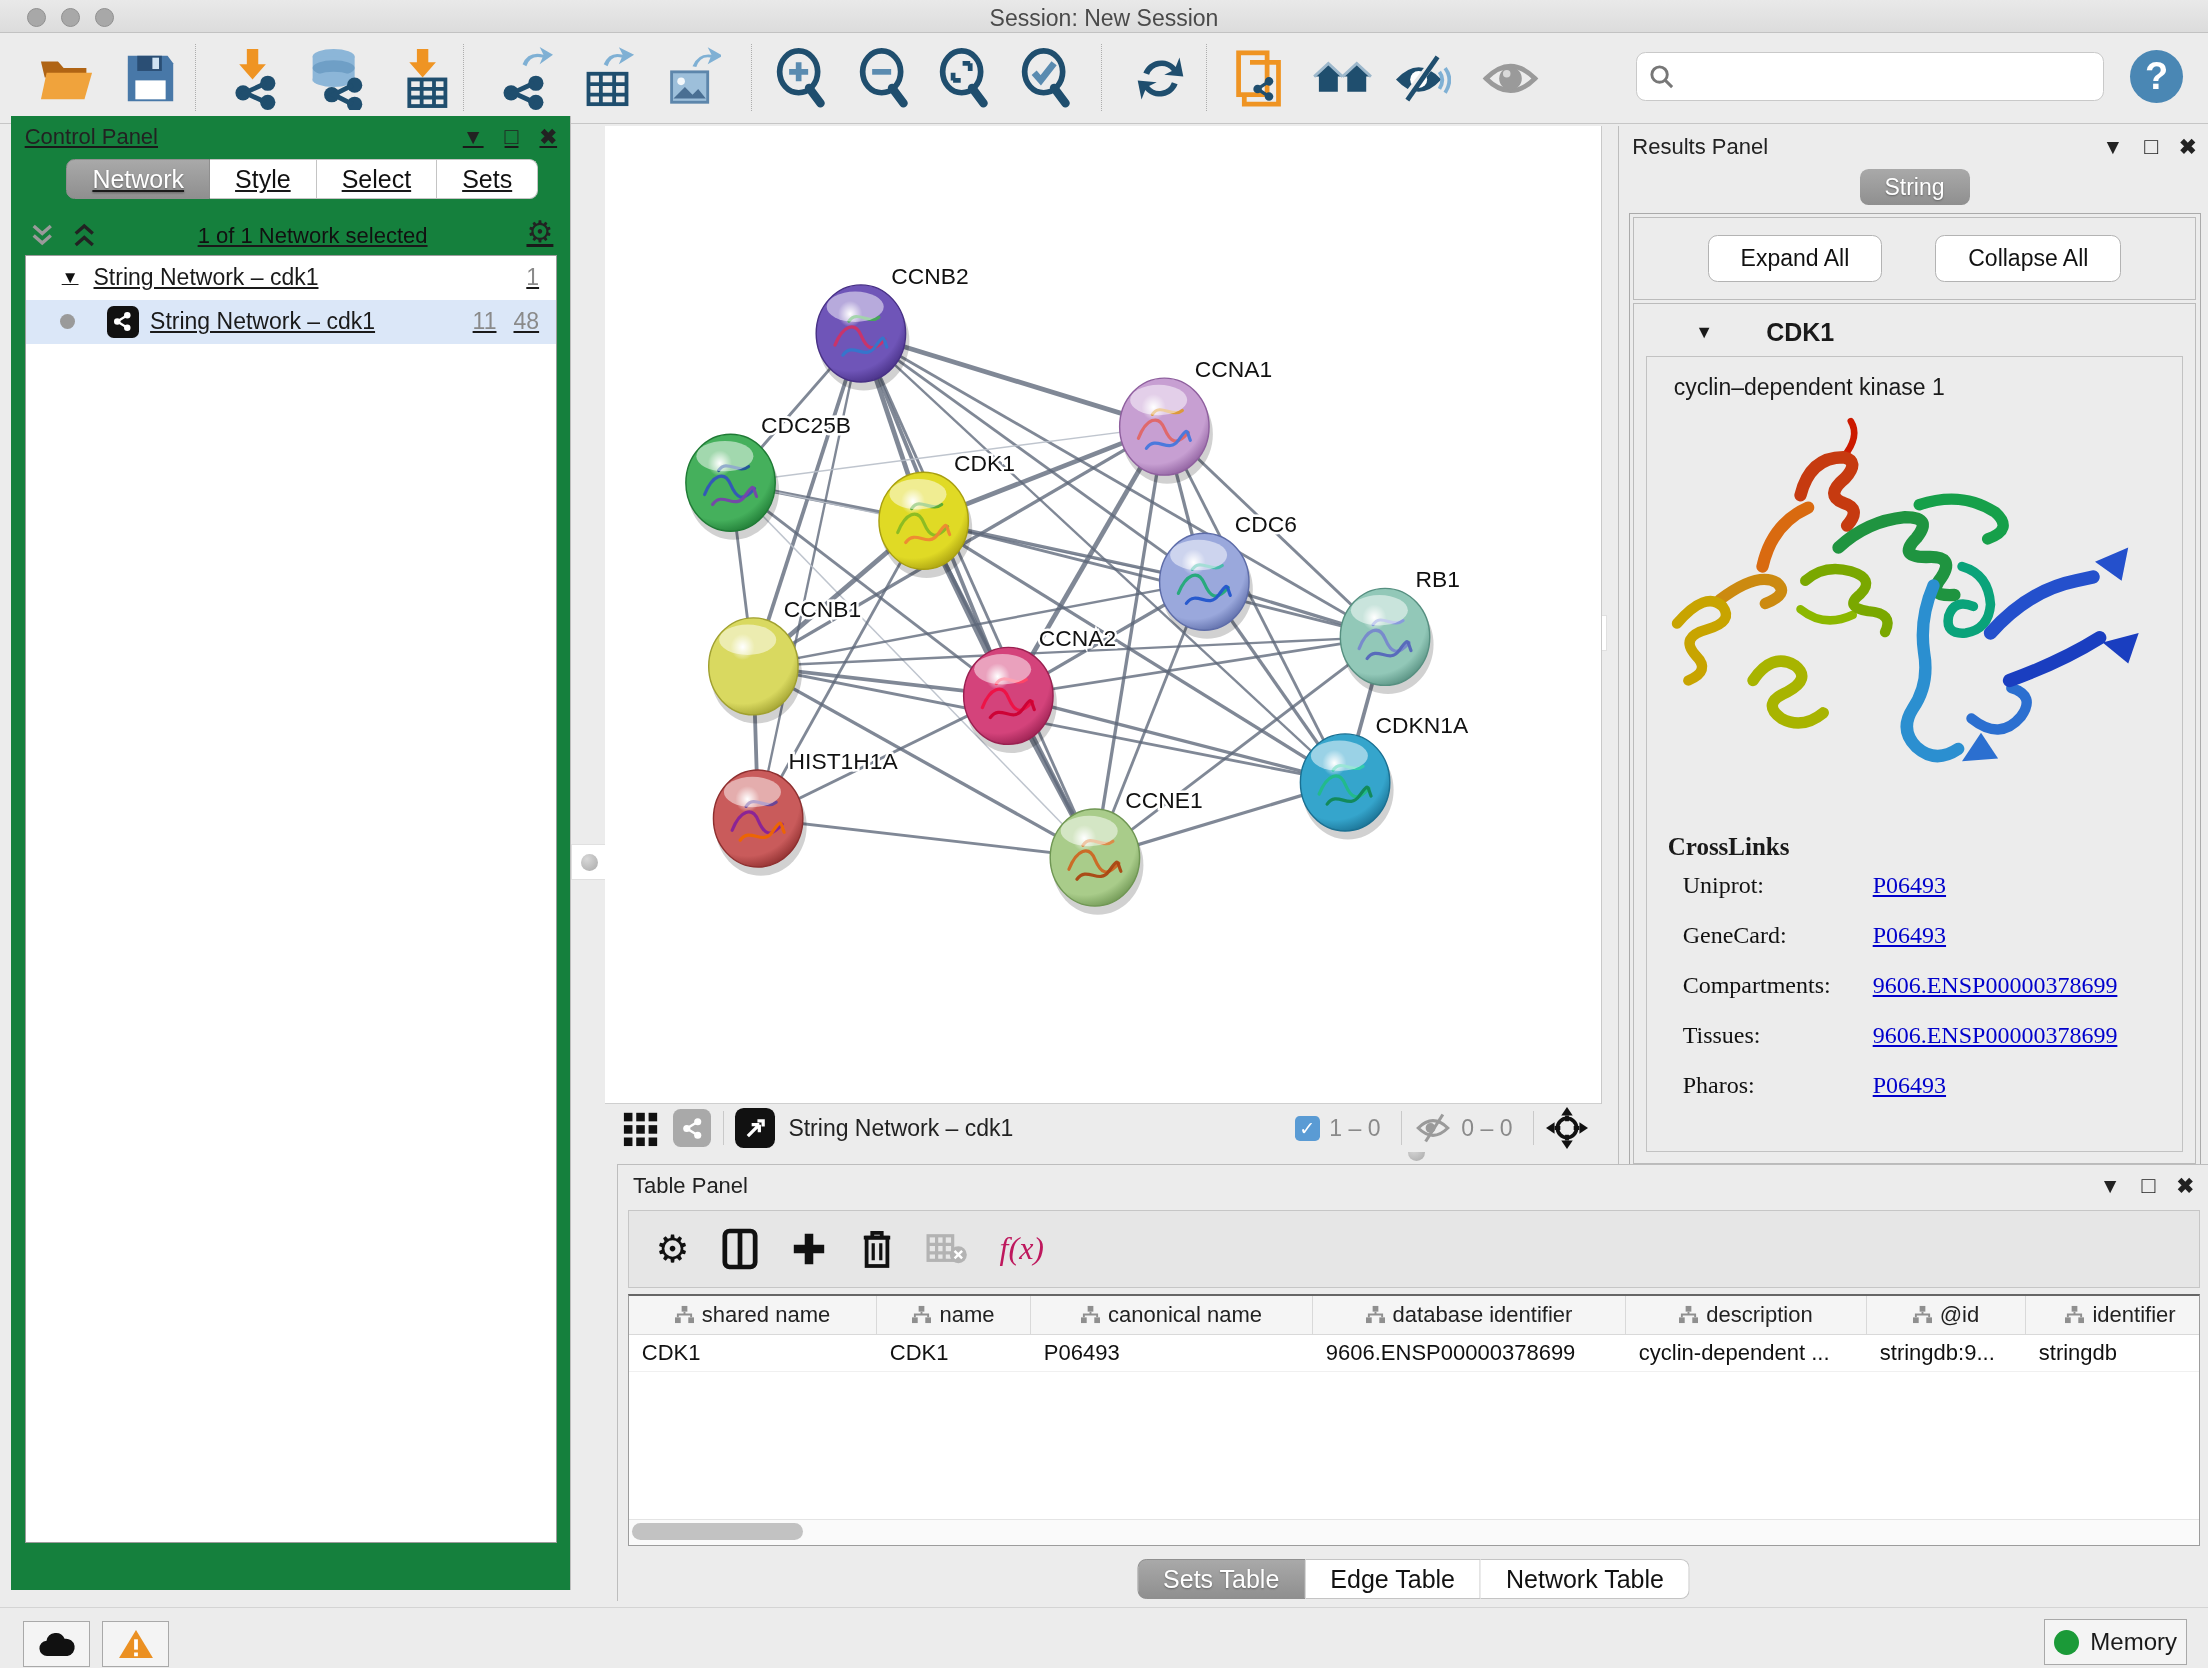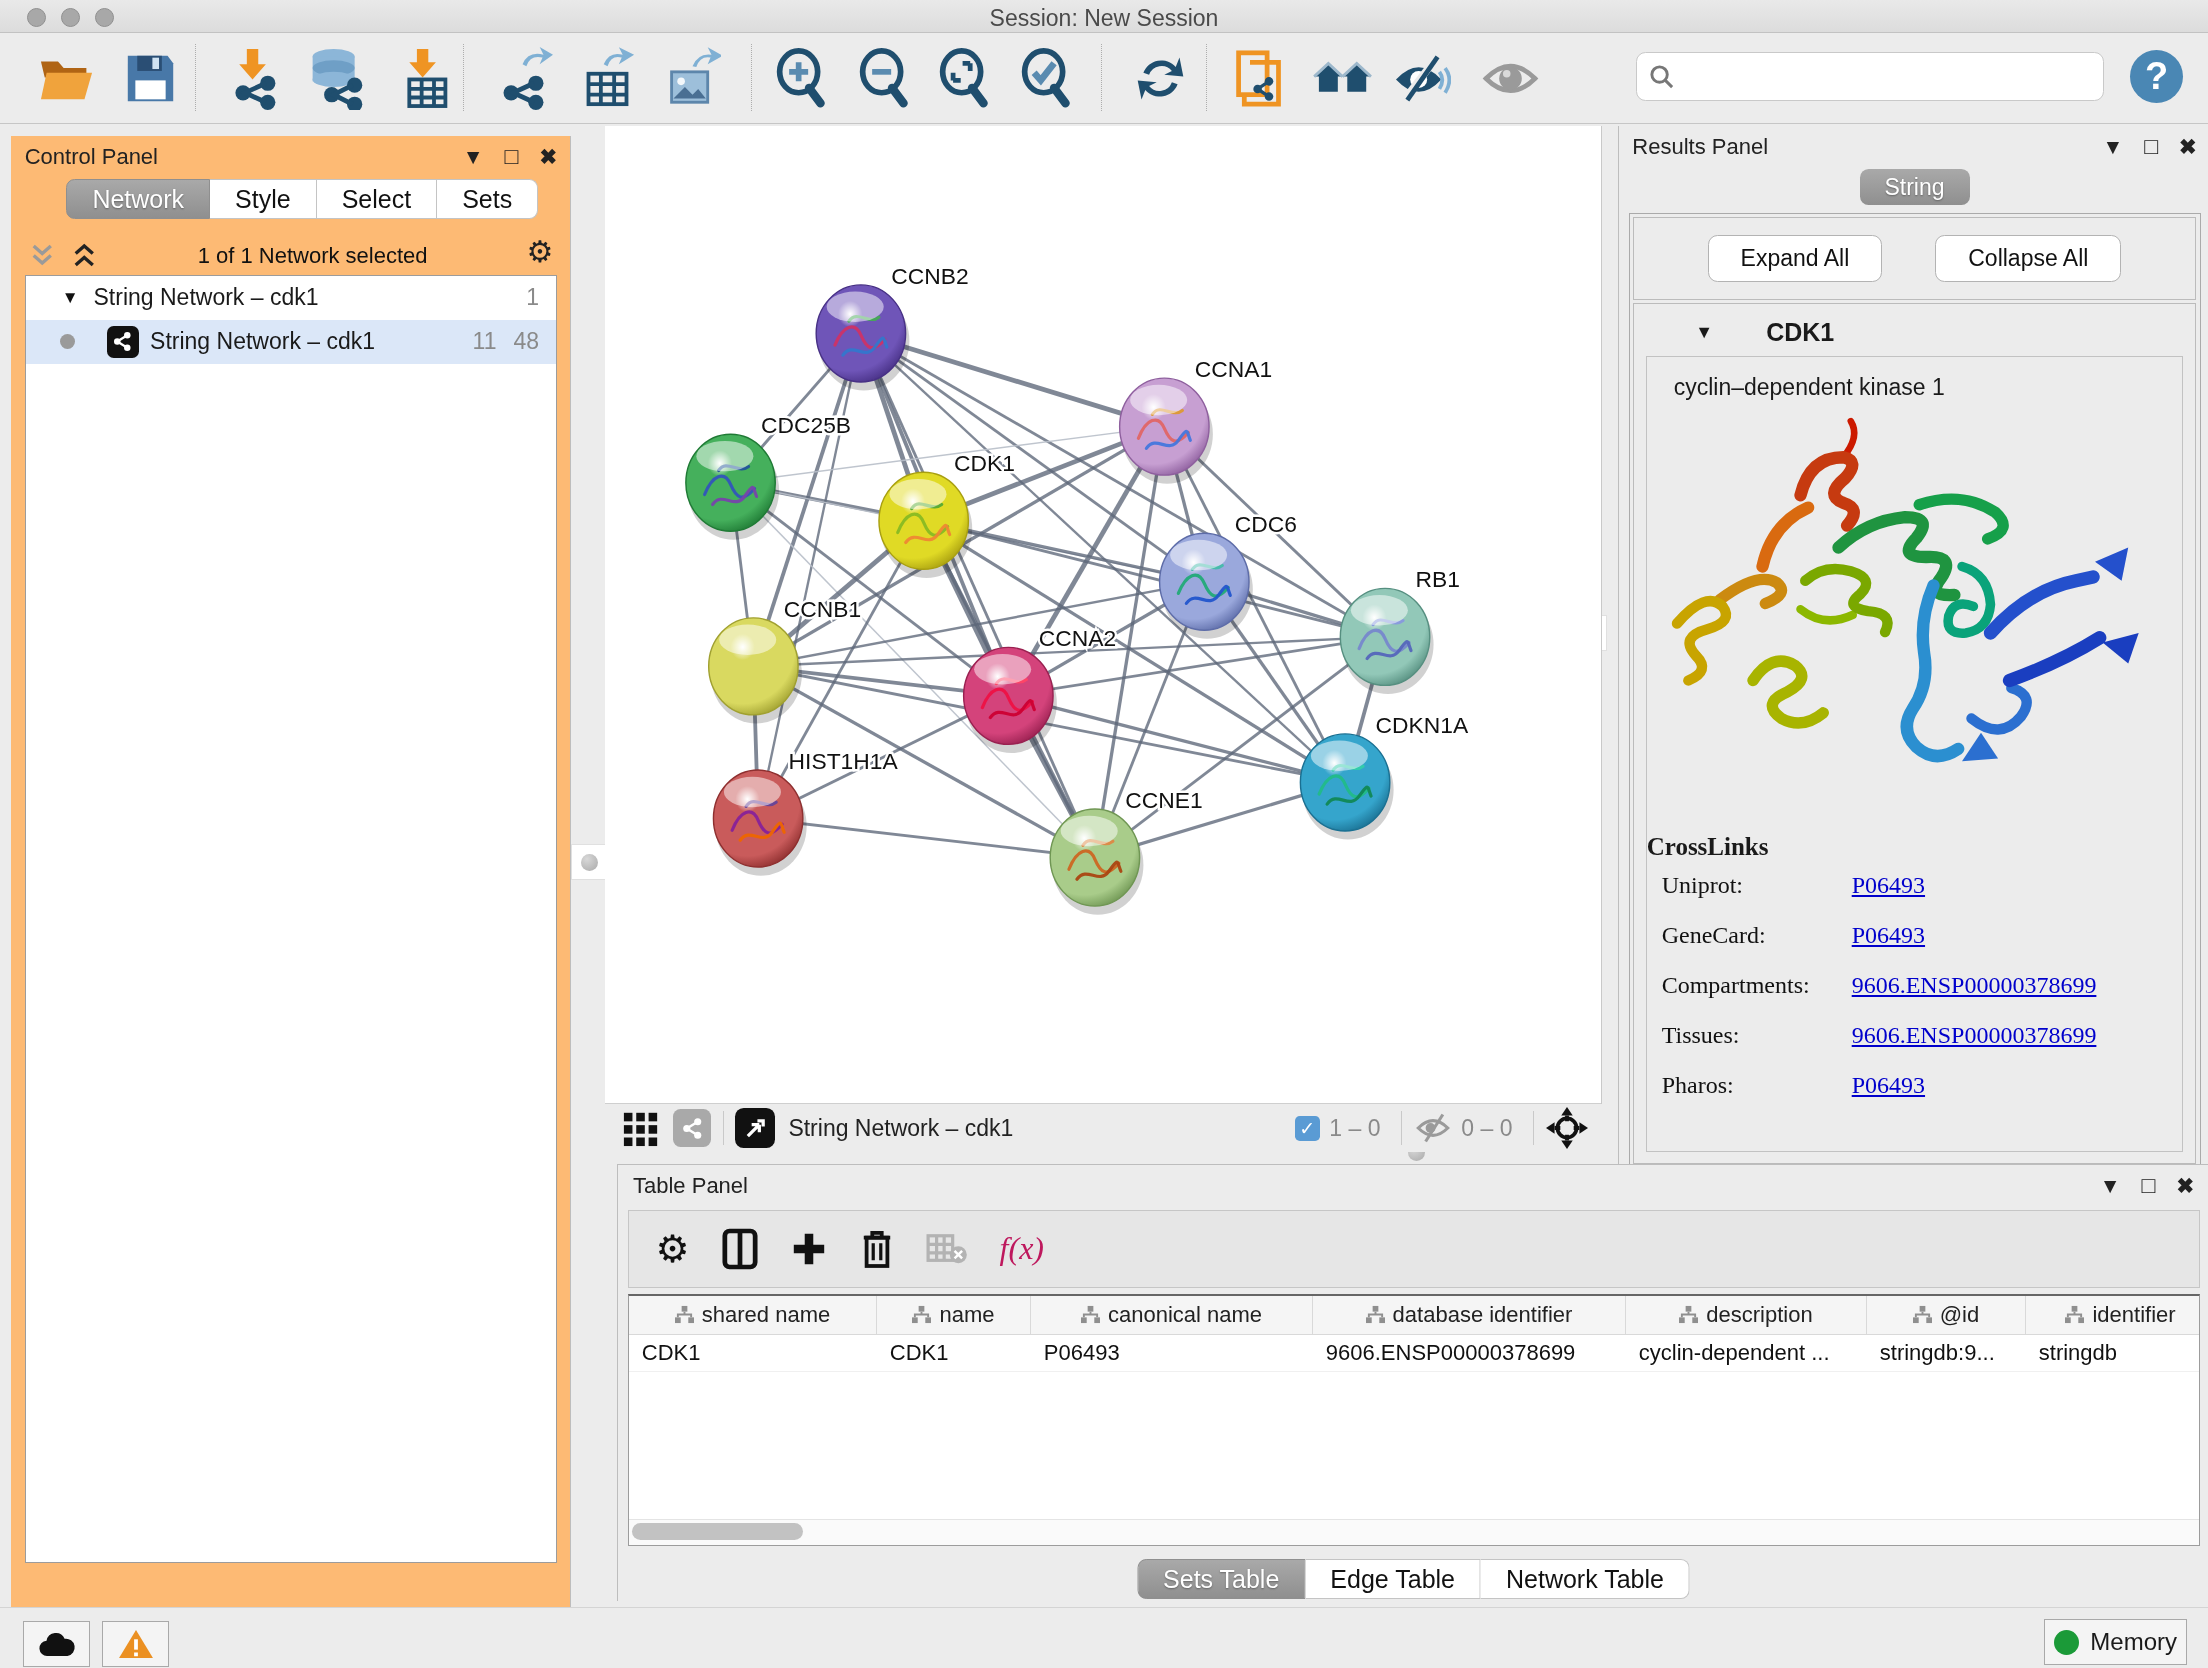--- a/index.html
+++ b/index.html
@@ -30,22 +30,22 @@
   .panel-ctrls{display:flex;gap:21px;align-items:center;color:#222;}
   .pc{font-size:21px;line-height:1;}
   .seg{display:flex;}
   .seg .tab{height:38px;line-height:38px;padding:0 25px;background:#fff;border:1px solid #c4c4c4;
     font-size:25px;color:#111;border-left:none;}
   .seg .tab:first-child{border-left:1px solid #c4c4c4;border-radius:8.6px 0 0 8.6px;}
   .seg .tab:last-child{border-radius:0 8.6px 8.6px 0;}
   .seg .tab.active{background:linear-gradient(#a9a9a9,#8f8f8f);color:#fff;border-color:#8f8f8f;
     text-shadow:0 1px 1.9px rgba(0,0,0,.35);}
   
-  .control-panel{left:11.4px;top:136px;width:559px;height:1474px;background:#fdba74;
-    border-right:1px solid #bdbdbd;}
+  .control-panel{left:11.4px;top:116px;width:559px;height:1474px;background:#15803d;
+    border-right:1px solid #bdbdbd;text-decoration:underline;}
   .cp-head{display:flex;justify-content:space-between;align-items:center;padding:7.6px 13.3px 1.9px 13.3px;}
   .cp-tabs{margin:7.6px 0 0 55px;}
   .cp-toolbar{display:flex;align-items:flex-end;margin:15px 17px 5.7px 17px;}
   .cp-status{flex:1;text-align:center;font-size:22px;color:#111;}
   .cp-list{margin:3.8px 13.3px;background:#fff;border:1.9px solid #9c9c9c;height:1286px;overflow:hidden;}
   .tree-row{display:flex;align-items:center;height:44px;font-size:23px;}
   .tree-row .grow{flex:1;}
   .tree-row.selected{background:#dbe7f8;}
   .count{color:#8a8a8a;font-size:23px;margin-right:17px;}
   .share-badge{width:32px;height:32px;border-radius:6.7px;background:#111;display:flex;align-items:center;justify-content:center;margin-right:11.4px;}
@@ -65,21 +65,21 @@
     background:linear-gradient(#a9a9a9,#8f8f8f);color:#fff;font-size:23px;border-radius:8.6px;
     text-shadow:0 1px 1.9px rgba(0,0,0,.35);}
   .rp-outer{margin:7.6px 9.5px 0 9.5px;border:1.9px solid #aaa;background:#ececec;}
   .rp-buttons{border:1.9px solid #bbb;margin:3.8px;padding:17px 0;display:flex;justify-content:center;gap:53px;background:#ececec;}
   .rp-btn{background:#fff;border:1px solid #b3b3b3;border-radius:9.5px;font-size:23px;padding:8.6px 32px;color:#111;}
   .rp-protein-box{border:1.9px solid #bbb;margin:3.8px;background:#ececec;}
   .rp-ph{display:flex;align-items:center;gap:53px;padding:13.3px 0 9.5px 61px;}
   .rp-ph .name{font-size:25px;font-weight:bold;}
   .rp-inner{border:1px solid #c2c2c2;margin:0 11.4px 11.4px 11.4px;background:#ececec;padding:9.5px 0 28.5px 0;}
   .rp-desc{font-size:23px;margin:7.6px 0 3.8px 27px;}
-  .crosslinks{font-family:"Liberation Serif",serif;}
+  .crosslinks{font-family:"Liberation Serif",serif;margin-left:21px;}
   .crosslinks h3{font-size:25px;margin:9.5px 0 11.4px 0;}
   .cl-row{display:flex;font-size:24px;margin:0 0 23px 15px;}
   .cl-label{width:190px;color:#111;}
   .cl-link{color:#0000cc;text-decoration:underline;}
   
   .table-panel{left:617px;top:1164px;width:1591px;height:436px;background:#ececec;border-top:1.9px solid #bdbdbd;border-left:1px solid #bdbdbd;}
   .tp-head{display:flex;justify-content:space-between;align-items:center;padding:7.6px 15px 0 15px;}
   .tp-toolbar{margin:11.4px 9.5px 0 9.5px;height:76px;background:#e6e6e6;border:1.9px solid #c6c6c6;
     display:flex;align-items:center;gap:32px;padding-left:27px;}
   .fx{font-family:"Liberation Serif",serif;font-style:italic;font-size:32px;color:#be185d;}

